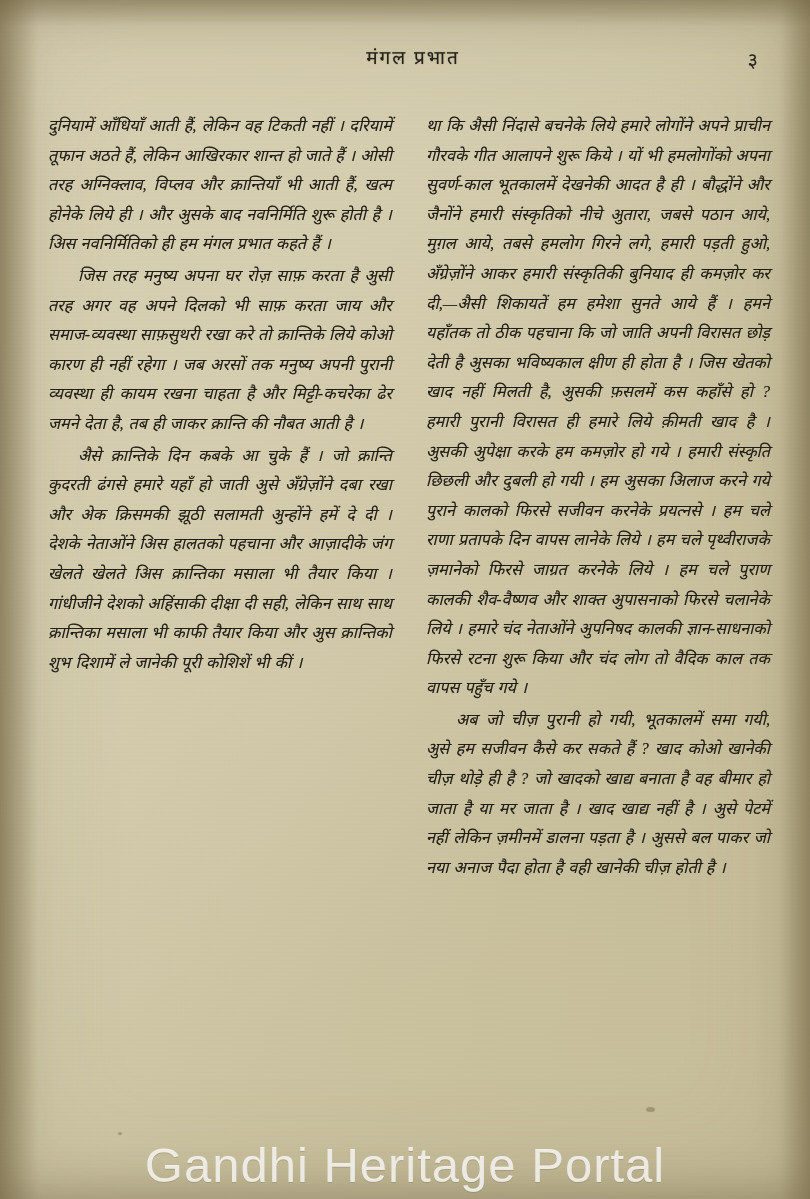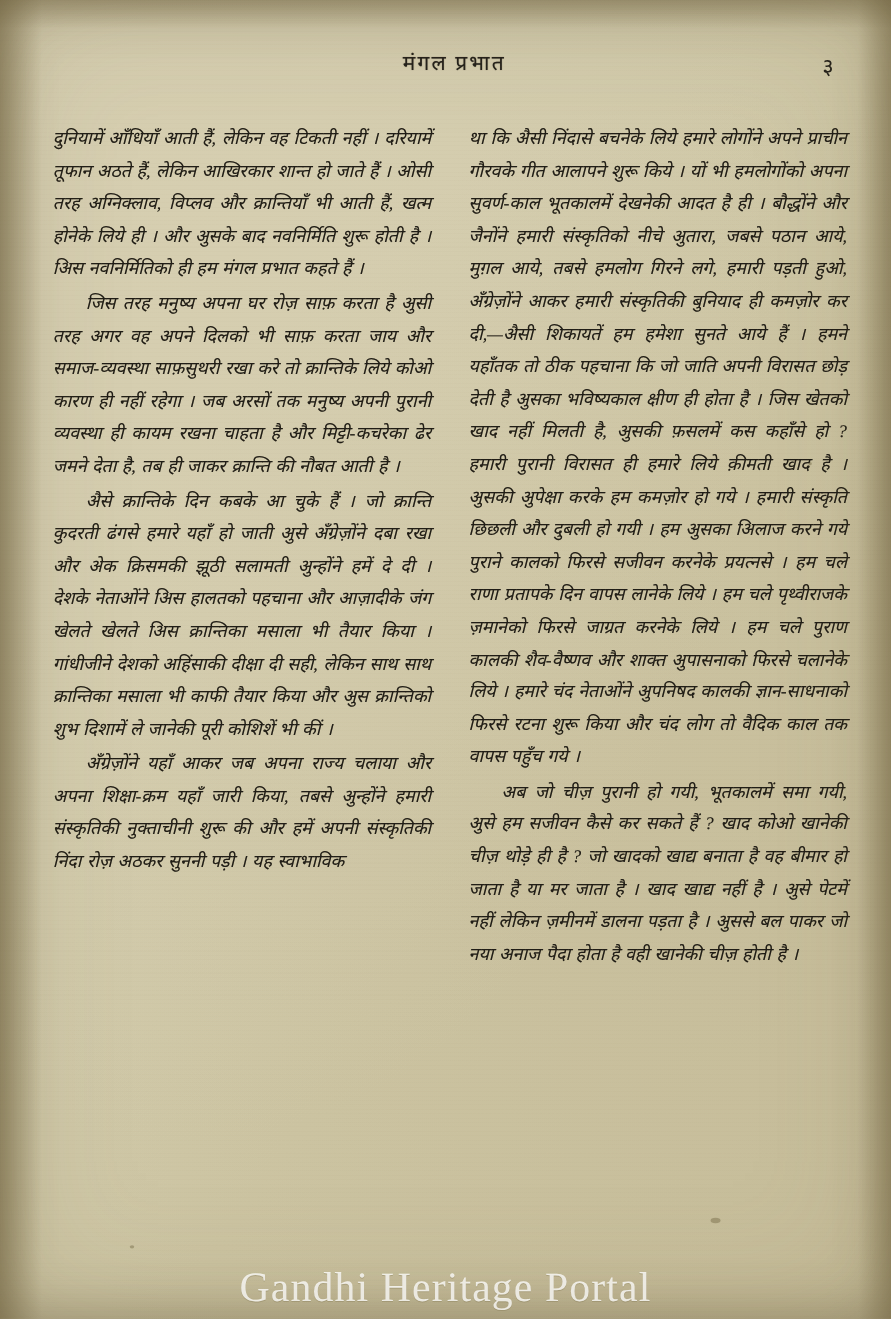--- a/index.html
+++ b/index.html
@@ -126,22 +126,22 @@
     pointer-events: none;
   }
 
   
   .watermark {
     position: absolute;
     left: 0;
     right: 0;
     bottom: 6px;
     text-align: center;
-    font-family: Liberation Serif, serif;
-    font-size: 38px;
+    font-family: Liberation Sans, sans-serif;
+    font-size: 49px;
     letter-spacing: 1px;
     color: rgba(255,255,255,0.78);
     text-shadow: 0 1px 0 rgba(130,118,80,0.35);
     user-select: none;
     pointer-events: none;
   }
 </style>
 </head>
 <body>
 
@@ -154,21 +154,20 @@
   <div class="header">
     <div class="header-title">मंगल प्रभात</div>
     <div class="page-number">३</div>
   </div>
 
   <div class="columns">
     <div class="col">
       <p class="para">दुनियामें आँधियाँ आती हैं, लेकिन वह टिकती नहीं । दरियामें तूफान अठते हैं, लेकिन आखिरकार शान्त हो जाते हैं । ओसी तरह अग्निक्लाव, विप्लव और क्रान्तियाँ भी आती हैं, खत्म होनेके लिये ही । और अुसके बाद नवनिर्मिति शुरू होती है । अिस नवनिर्मितिको ही हम मंगल प्रभात कहते हैं ।</p>
       <p class="para indent">जिस तरह मनुष्य अपना घर रोज़ साफ़ करता है अुसी तरह अगर वह अपने दिलको भी साफ़ करता जाय और समाज-व्यवस्था साफ़सुथरी रखा करे तो क्रान्तिके लिये कोओ कारण ही नहीं रहेगा । जब अरसों तक मनुष्य अपनी पुरानी व्यवस्था ही कायम रखना चाहता है और मिट्टी-कचरेका ढेर जमने देता है, तब ही जाकर क्रान्ति की नौबत आती है ।</p>
       <p class="para indent">अैसे क्रान्तिके दिन कबके आ चुके हैं । जो क्रान्ति कुदरती ढंगसे हमारे यहाँ हो जाती अुसे अँग्रेज़ोंने दबा रखा और अेक क्रिसमकी झूठी सलामती अुन्होंने हमें दे दी । देशके नेताओंने अिस हालतको पहचाना और आज़ादीके जंग खेलते खेलते अिस क्रान्तिका मसाला भी तैयार किया । गांधीजीने देशको अहिंसाकी दीक्षा दी सही, लेकिन साथ साथ क्रान्तिका मसाला भी काफी तैयार किया और अुस क्रान्तिको शुभ दिशामें ले जानेकी पूरी कोशिशें भी कीं ।</p>
-      <p class="para indent">अँग्रेज़ोंने यहाँ आकर जब अपना राज्य चलाया और अपना शिक्षा-क्रम यहाँ जारी किया, तबसे अुन्होंने हमारी संस्कृतिकी नुक्ताचीनी शुरू की और हमें अपनी संस्कृतिकी निंदा रोज़ अठ‍कर सुननी पड़ी । यह स्वाभाविक</p>
     </div>
     <div class="col">
       <p class="para">था कि अैसी निंदासे बचनेके लिये हमारे लोगोंने अपने प्राचीन गौरवके गीत आलापने शुरू किये । यों भी हमलोगोंको अपना सुवर्ण-काल भूतकालमें देखनेकी आदत है ही । बौद्धोंने और जैनोंने हमारी संस्कृतिको नीचे अुतारा, जबसे पठान आये, मुग़ल आये, तबसे हमलोग गिरने लगे, हमारी पड़ती हुओ, अँग्रेज़ोंने आकर हमारी संस्कृतिकी बुनियाद ही कमज़ोर कर दी,—अैसी शिकायतें हम हमेशा सुनते आये हैं । हमने यहाँतक तो ठीक पहचाना कि जो जाति अपनी विरासत छोड़ देती है अुसका भविष्यकाल क्षीण ही होता है । जिस खेतको खाद नहीं मिलती है, अुसकी फ़सलमें कस कहाँसे हो ? हमारी पुरानी विरासत ही हमारे लिये क़ीमती खाद है । अुसकी अुपेक्षा करके हम कमज़ोर हो गये । हमारी संस्कृति छिछली और दुबली हो गयी । हम अुसका अिलाज करने गये पुराने कालको फिरसे सजीवन करनेके प्रयत्नसे । हम चले राणा प्रतापके दिन वापस लानेके लिये । हम चले पृथ्वीराजके ज़मानेको फिरसे जाग्रत करनेके लिये । हम चले पुराण कालकी शैव-वैष्णव और शाक्त अुपासनाको फिरसे चलानेके लिये । हमारे चंद नेताओंने अुपनिषद कालकी ज्ञान-साधनाको फिरसे रटना शुरू किया और चंद लोग तो वैदिक काल तक वापस पहुँच गये ।</p>
       <p class="para indent">अब जो चीज़ पुरानी हो गयी, भूतकालमें समा गयी, अुसे हम सजीवन कैसे कर सकते हैं ? खाद कोओ खानेकी चीज़ थोड़े ही है ? जो खादको खाद्य बनाता है वह बीमार हो जाता है या मर जाता है । खाद खाद्य नहीं है । अुसे पेटमें नहीं लेकिन ज़मीनमें डालना पड़ता है । अुससे बल पाकर जो नया अनाज पैदा होता है वही खानेकी चीज़ होती है ।</p>
     </div>
   </div>
 
   <div class="grain"></div>
   <div class="speck" style="left:646px; top:1107px; width:9px; height:5px;"></div>
   <div class="speck" style="left:118px; top:1132px; width:4px; height:3px;"></div>

